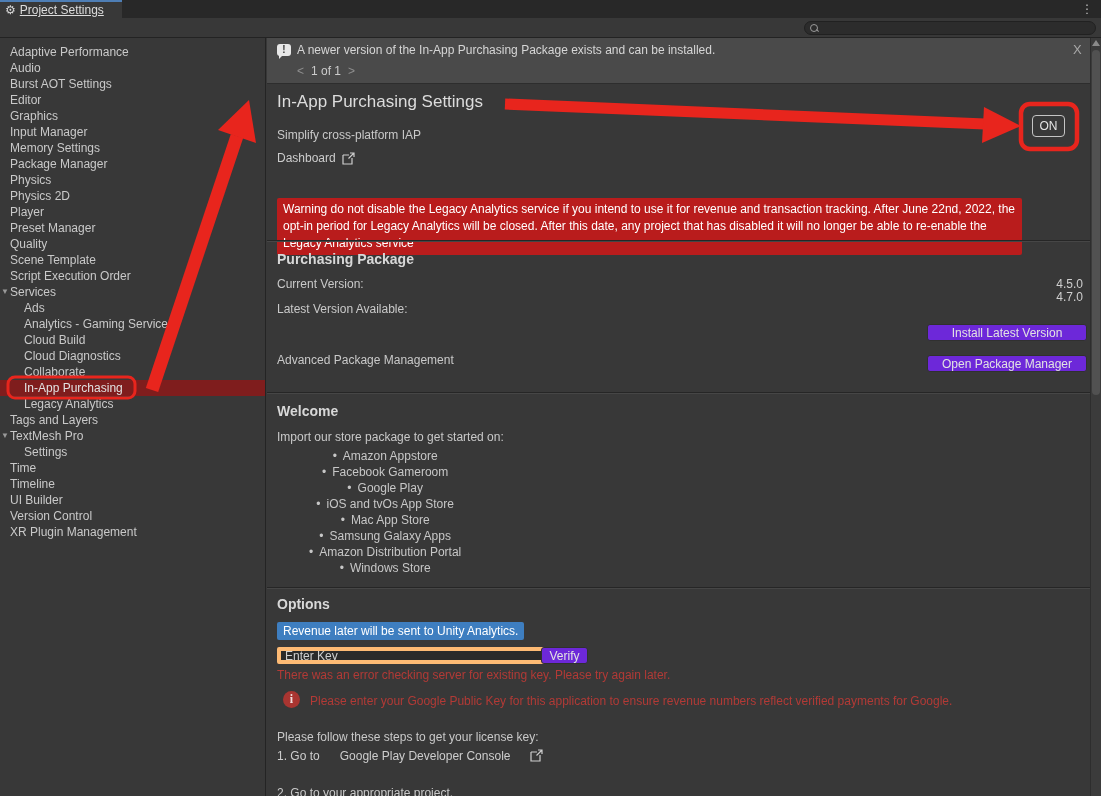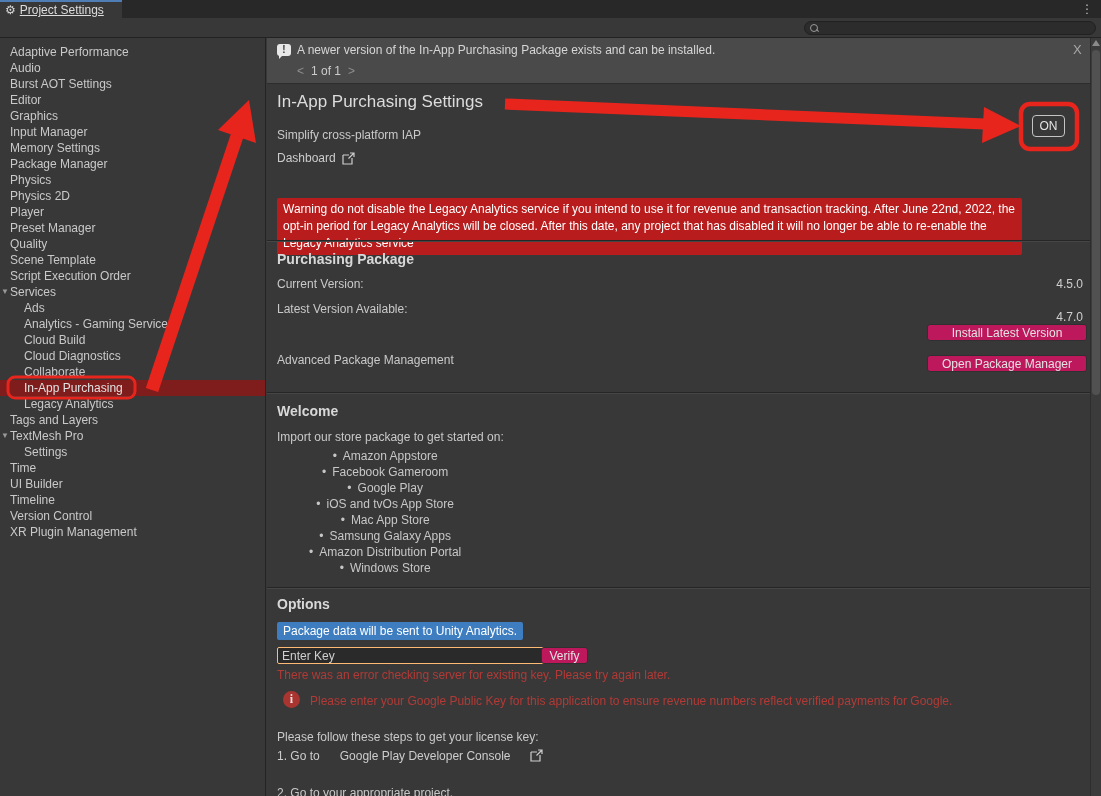--- a/index.html
+++ b/index.html
@@ -73,33 +73,33 @@
     padding:3px 6px; line-height:17px;margin-top:20px;
   }
 
   .sep { position:absolute; left:0; width:823px; height:2px; background:#262626; border-bottom:1px solid #464646; }
 
   .h2 { font-size:14px; font-weight:bold; color:#d8d8d8; }
   .lab { color:#c9c9c9; }
   .val { color:#cfcfcf; }
 
   .ubtn {
-    position:absolute; height:17px; background:#be185d; border:1px solid #303030; border-radius:3px;
+    position:absolute; height:17px; background:#6d28d9; border:1px solid #303030; border-radius:3px;
     color:#e2e2e2; font-size:12px; display:flex; align-items:center; justify-content:center; cursor:pointer;
     font-family:"Liberation Sans",sans-serif; padding:0 8px;
   }
 
   .stores { list-style:none;text-align:center; }
   .stores li { height:16px; line-height:16px; color:#c7c7c7; }
   .stores .bullet { margin-right:6px; color:#c7c7c7; }
 
   .badge-blue { left:10px; top:584px; background:#3e7ec0; color:#ffffff; padding:2px 6px; border-radius:2px; }
   .key-input {
     left:10px; top:609px; width:286px; height:17px;
-    background:#2a2a2a; border:1px solid #fdba74; border-radius:2px;
+    background:#2a2a2a; border:4px solid #fdba74; border-radius:2px;
     color:#cfcfcf; font-size:12px; padding:0 4px; outline:none; font-family:"Liberation Sans",sans-serif;
     position:absolute;
   }
   .key-input::placeholder { color:#cfcfcf; opacity:1; }
   .red-text { color:#b23a36; }
   .info-red { left:16px; top:653px; width:17px; height:17px; border-radius:50%; background:#a93531; color:#f0dcdc; font-weight:bold; font-size:12px; text-align:center; line-height:17px; font-family:"Liberation Serif",serif; }
 
   .step1 { left:10px; top:711px; display:flex; align-items:flex-start; gap:20px; color:#cdcdcd; }
 
   
@@ -260,26 +260,26 @@
       <span>Settings</span>
     </div>
 
     <div class="side-item">
       
       <span>Time</span>
     </div>
 
     <div class="side-item">
       
+      <span>Timeline</span>
+    </div>
+
+    <div class="side-item">
+      
       <span>UI Builder</span>
-    </div>
-
-    <div class="side-item">
-      
-      <span>Timeline</span>
     </div>
 
     <div class="side-item">
       
       <span>Version Control</span>
     </div>
 
     <div class="side-item">
       
       <span>XR Plugin Management</span>
@@ -313,21 +313,21 @@
   <div class="abs on-btn">ON</div>
 
   <div class="abs warnbox">Warning do not disable the Legacy Analytics service if you intend to use it for revenue and transaction tracking. After June 22nd, 2022, the opt-in period for Legacy Analytics will be closed. After this date, any project that has disabled it will no longer be able to re-enable the Legacy Analytics service</div>
 
   <div class="sep" style="top:202px"></div>
 
   <div class="abs h2" style="left:10px; top:213px">Purchasing Package</div>
   <div class="abs lab" style="left:10px; top:239px">Current Version:</div>
   <div class="abs val" style="right:18px; top:239px">4.5.0</div>
   <div class="abs lab" style="left:10px; top:264px">Latest Version Available:</div>
-  <div class="abs val" style="right:18px; top:272px">4.7.0</div>
+  <div class="abs val" style="right:18px; top:252px">4.7.0</div>
   <div class="ubtn" style="right:14px; top:286px; width:160px">Install Latest Version</div>
   <div class="abs lab" style="left:10px; top:315px">Advanced Package Management</div>
   <div class="ubtn" style="right:14px; top:317px; width:160px">Open Package Manager</div>
 
   <div class="sep" style="top:354px"></div>
 
   <div class="abs h2" style="left:10px; top:365px">Welcome</div>
   <div class="abs lab" style="left:10px; top:392px">Import our store package to get started on:</div>
   <ul class="abs stores" style="left:42px; top:410px">
 
@@ -344,21 +344,21 @@
       <li><span class="bullet">•</span><span>Samsung Galaxy Apps</span></li>
 
       <li><span class="bullet">•</span><span>Amazon Distribution Portal</span></li>
 
       <li><span class="bullet">•</span><span>Windows Store</span></li>
     </ul>
 
   <div class="sep" style="top:549px"></div>
 
   <div class="abs h2" style="left:10px; top:558px">Options</div>
-  <div class="abs badge-blue">Package data will be sent to Unity Analytics.</div>
+  <div class="abs badge-blue">Revenue later will be sent to Unity Analytics.</div>
   <input class="key-input" type="text" value="" placeholder="Enter Key" style="">
   <div class="ubtn" style="left:274px; top:609px; width:47px">Verify</div>
   <div class="abs red-text" style="left:10px; top:630px">There was an error checking server for existing key. Please try again later.</div>
   <div class="abs info-red">i</div>
   <div class="abs red-text" style="left:43px; top:656px">Please enter your Google Public Key for this application to ensure revenue numbers reflect verified payments for Google.</div>
   <div class="abs lab" style="left:10px; top:692px">Please follow these steps to get your license key:</div>
   <div class="step1 abs">
     <span>1. Go to</span>
     <span>Google Play Developer Console</span>
     <span class="ext-icon">

